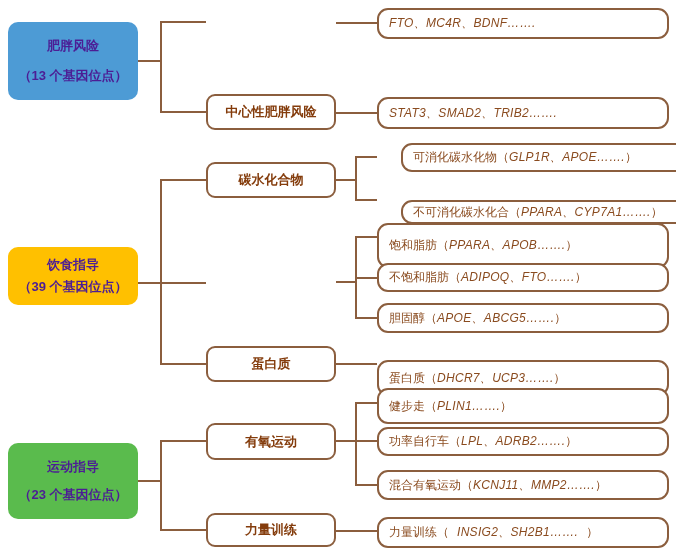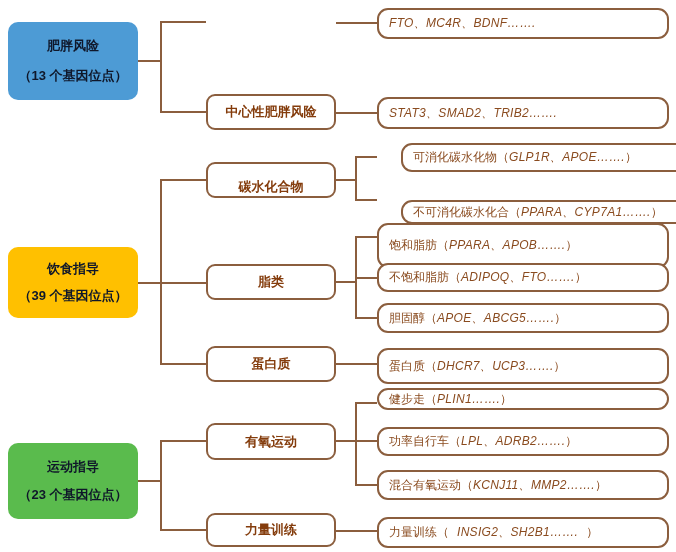--- a/index.html
+++ b/index.html
@@ -3,21 +3,21 @@
 <meta charset="utf-8">
 <style>
   html,body{margin:0;padding:0;background:#fff;}
   #canvas{
     position:relative;width:676px;height:552px;background:#ffffff;
     font-family:"Liberation Sans",sans-serif;overflow:hidden;
   }
   
   .root-box{
     position:absolute;left:8px;width:130px;
-    border-radius:10px;color:#0f172a;font-weight:bold;font-size:13px;
+    border-radius:10px;color:#4c1d95;font-weight:bold;font-size:13px;
     display:flex;flex-direction:column;justify-content:space-evenly;
     align-items:center;text-align:center;box-sizing:border-box;padding:4px 2px;
   }
   
   .mid-box{
     position:absolute;left:206px;width:130px;background:#ffffff;
     border:2px solid var(--box-border);border-radius:9px;
     color:var(--mid-text);font-weight:bold;font-size:13px;
     display:flex;align-items:center;justify-content:center;
     box-sizing:border-box;
@@ -37,37 +37,34 @@
 </style>
 </head>
 <body>
 
 <div id="canvas">
 
   <div class="root-box" style="top:22px;height:78px;background:var(--node-blue);">
     <span>肥胖风险</span>
     <span>（13 个基因位点）</span>
   </div>
-  <div class="root-box" style="top:247px;height:71px;background:var(--node-yellow);">
+  <div class="root-box" style="top:247px;height:58px;background:var(--node-yellow);">
     <span>饮食指导</span>
     <span>（39 个基因位点）</span>
   </div>
   <div class="root-box" style="top:443px;height:76px;background:var(--node-green);">
     <span>运动指导</span>
     <span>（23 个基因位点）</span>
   </div>
 
   <div class="mid-box" style="top:94px;height:36px;">
       <span>中心性肥胖风险</span>
     </div>
-  <div class="mid-box" style="top:162px;height:36px;align-items:flex-end;">
+  <div class="mid-box" style="top:162px;height:36px;">
       <span>碳水化合物</span>
-    </div>
-  <div class="mid-box" style="top:264px;height:36px;">
-      <span>脂类</span>
     </div>
   <div class="mid-box" style="top:346px;height:36px;">
       <span>蛋白质</span>
     </div>
   <div class="mid-box" style="top:423px;height:37px;">
       <span>有氧运动</span>
     </div>
   <div class="mid-box" style="top:513px;height:34px;">
       <span>力量训练</span>
     </div>
@@ -100,26 +97,26 @@
   <div class="leaf-box" style="top:263px;height:29px;">
       <span class="prefix">不饱和脂肪（ </span>
       <span class="genes">ADIPOQ、FTO…….</span>
       <span class="suffix"> ）</span>
     </div>
   <div class="leaf-box" style="top:303px;height:30px;">
       <span class="prefix">胆固醇（ </span>
       <span class="genes">APOE、ABCG5…….</span>
       <span class="suffix"> ）</span>
     </div>
-  <div class="leaf-box" style="top:348px;height:36px;">
+  <div class="leaf-box" style="top:360px;height:36px;">
       <span class="prefix">蛋白质（ </span>
       <span class="genes">DHCR7、UCP3…….</span>
       <span class="suffix"> ）</span>
     </div>
-  <div class="leaf-box" style="top:388px;height:22px;">
+  <div class="leaf-box" style="top:388px;height:36px;">
       <span class="prefix">健步走（ </span>
       <span class="genes">PLIN1…….</span>
       <span class="suffix"> ）</span>
     </div>
   <div class="leaf-box" style="top:427px;height:29px;">
       <span class="prefix">功率自行车（ </span>
       <span class="genes">LPL、ADRB2…….</span>
       <span class="suffix"> ）</span>
     </div>
   <div class="leaf-box" style="top:470px;height:30px;">

